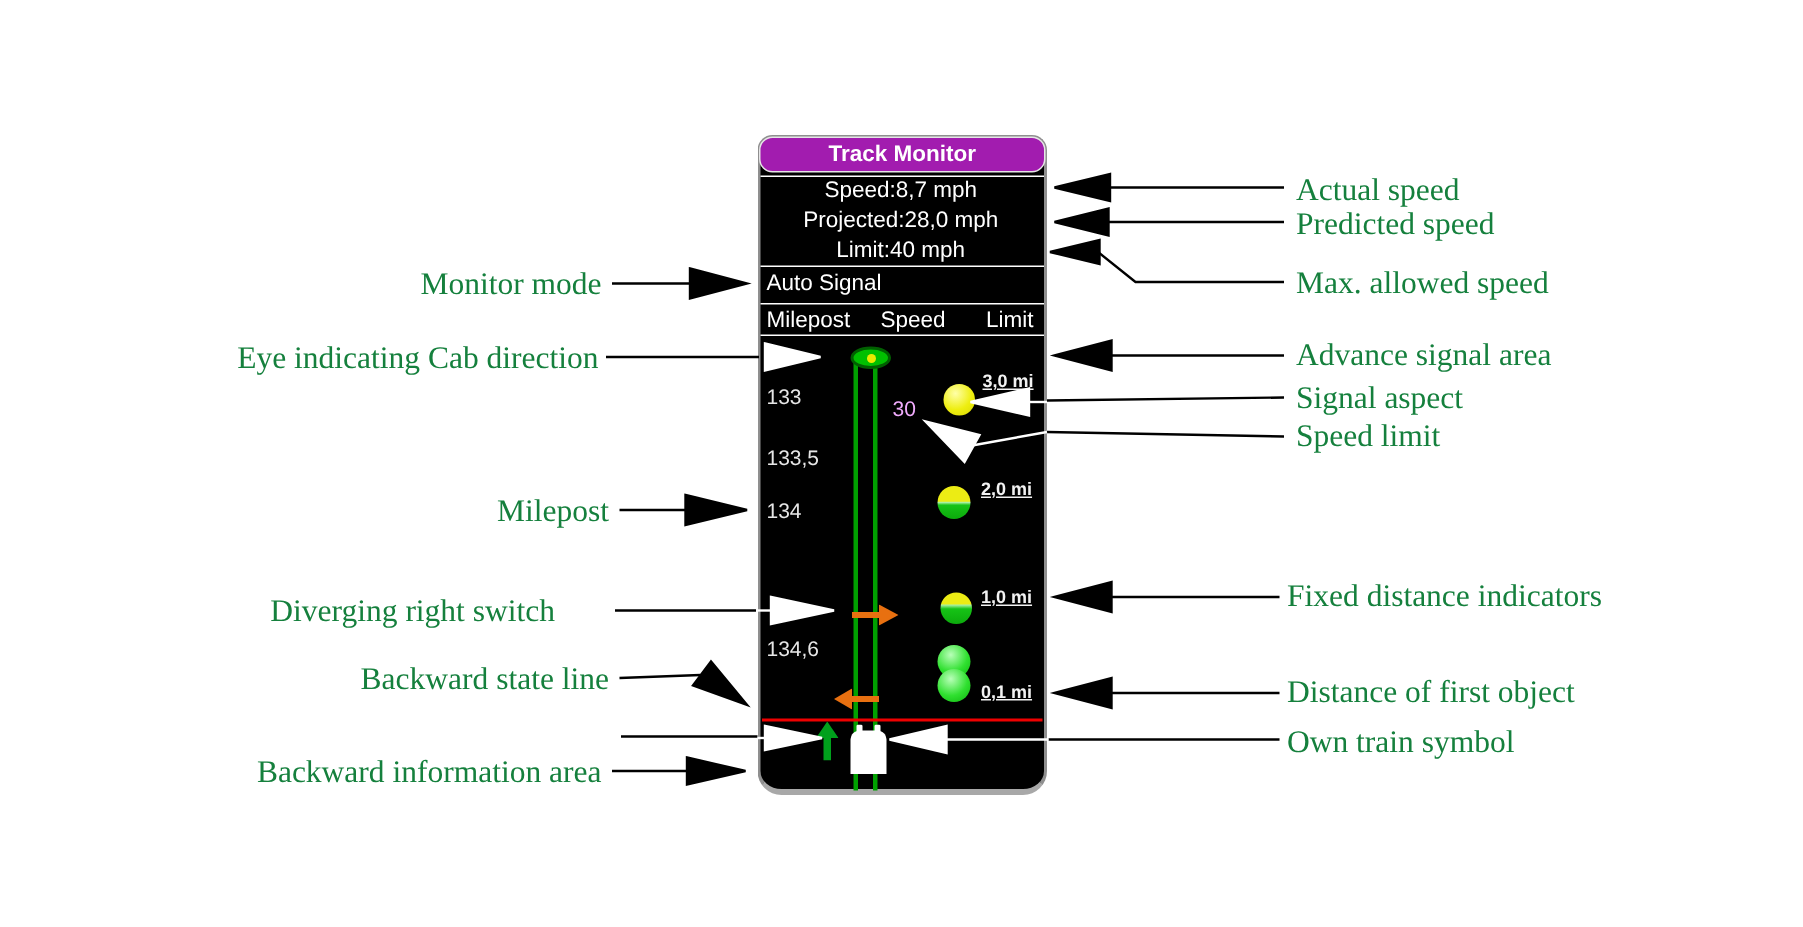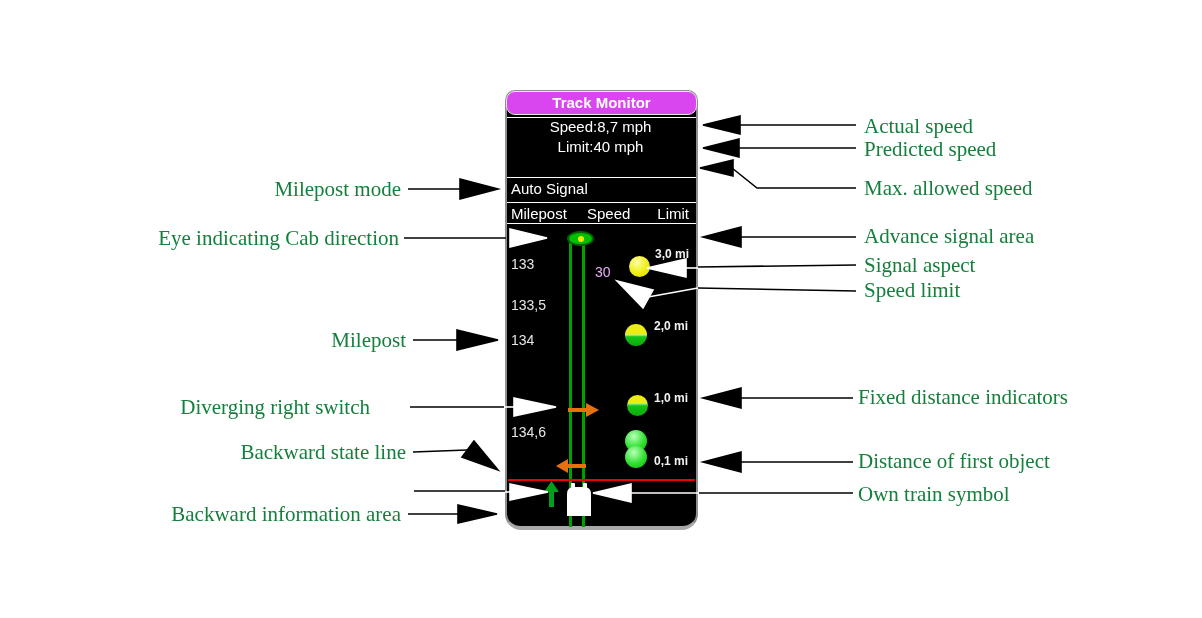--- a/index.html
+++ b/index.html
@@ -5,29 +5,29 @@
   html,body{margin:0;padding:0;background:#fff;}
   .stage{position:relative;width:1202px;height:618px;background:#ffffff;overflow:hidden;
          font-family:"Liberation Serif", serif;}
   
   .tm{position:absolute;left:505px;top:90px;width:193px;height:440px;box-sizing:border-box;
       background:#000;border:2px solid #8f8f8f;border-bottom:4px solid #a8a8a8;
       border-radius:10px 10px 16px 16px;
       font-family:"Liberation Sans", sans-serif;color:#fff;}
   .tm-title{position:absolute;left:-1px;right:-1px;top:-1px;height:22px;line-height:21px;
       border:1px solid #e6e6e6;border-radius:9px;text-align:center;
-      font-size:15px;font-weight:bold;color:#fff;background:#d946ef;}
+      font-size:15px;font-weight:bold;color:#fff;background:#a21caf;}
   .hline{position:absolute;left:0;right:0;height:1px;background:#fff;}
   .irow{display:flex;justify-content:center;height:20px;font-size:15px;}
   .tm-info{position:absolute;left:4px;right:6px;top:26px;}
   .tm-mode{position:absolute;left:4px;top:88px;font-size:15px;}
   .tm-col{position:absolute;top:113px;font-size:15px;}
   .rail{position:absolute;width:3px;background:#00a000;}
   .mp{position:absolute;left:4px;font-size:14px;color:#e6e6e6;}
-  .dist{position:absolute;font-size:12px;font-weight:bold;color:#f2f2f2;}
+  .dist{position:absolute;font-size:12px;font-weight:bold;color:#f2f2f2;text-decoration:underline;}
   .slim{position:absolute;font-size:14px;color:#f0abfc;}
   .ball{position:absolute;border-radius:50%;}
   .ball-y{width:21px;height:21px;background:radial-gradient(circle at 38% 30%, #ffffa8, #eeee10 55%, #d8d800);}
   .ball-yg{width:22px;height:22px;background:linear-gradient(180deg,#ecec14 0 46%,#a8f0a0 50%,#16c316 58%,#0caa0c 100%);}
   .ball-yg2{width:21px;height:21px;background:linear-gradient(180deg,#ecec14 0 36%,#a8f0a0 40%,#16c316 52%,#0caa0c 100%);}
   .ball-g{width:22px;height:22px;background:radial-gradient(circle at 40% 30%, #b8ffb8, #30e030 55%, #0cb40c);}
   .eye{position:absolute;left:60px;top:139px;width:27px;height:15px;box-sizing:border-box;
        background:#00c000;border:2px solid #006000;border-radius:50%;}
   .eye-dot{position:absolute;left:9px;top:3px;width:6px;height:6px;border-radius:50%;background:#eaea00;}
   .redline{position:absolute;left:1px;right:1px;top:387px;height:2px;background:#ee0000;}
@@ -42,20 +42,24 @@
 <div class="stage">
 
   <section class="tm">
     <div class="tm-title">Track Monitor</div>
     <div class="hline" style="top:25px"></div>
 
     <div class="tm-info">
       <div class="irow">
         <span>Speed:</span>
         <span>8,7 mph</span>
+      </div>
+      <div class="irow">
+        <span>Projected:</span>
+        <span>28,0 mph</span>
       </div>
       <div class="irow">
         <span>Limit:</span>
         <span>40 mph</span>
       </div>
     </div>
     <div class="hline" style="top:85px"></div>
 
     <div class="tm-mode">Auto Signal</div>
     <div class="hline" style="top:110px"></div>
@@ -154,21 +158,21 @@
       <polygon points="510,484 548,492 510,500"></polygon>
       <polygon points="647,268 686,259 686,277"></polygon>
       <line x1="685" y1="268" x2="698" y2="268"></line>
       <polygon points="617,281 643,308 653,290"></polygon>
       <line x1="648" y1="297" x2="698" y2="288"></line>
       <polygon points="593,493 631,484 631,502"></polygon>
       <line x1="630" y1="493" x2="699" y2="493"></line>
     </g>
   </svg>
 
-  <div class="lbl" style="top:178px;right:801px">Milepost mode</div>
+  <div class="lbl" style="top:178px;right:801px">Monitor mode</div>
   <div class="lbl" style="top:227px;right:803px">Eye indicating Cab direction</div>
   <div class="lbl" style="top:329px;right:796px">Milepost</div>
   <div class="lbl" style="top:396px;right:832px">Diverging right switch</div>
   <div class="lbl" style="top:441px;right:796px">Backward state line</div>
   <div class="lbl" style="top:503px;right:801px">Backward information area</div>
 
   <div class="lbl" style="top:115px;left:864px">Actual speed</div>
   <div class="lbl" style="top:138px;left:864px">Predicted speed</div>
   <div class="lbl" style="top:177px;left:864px">Max. allowed speed</div>
   <div class="lbl" style="top:225px;left:864px">Advance signal area</div>

